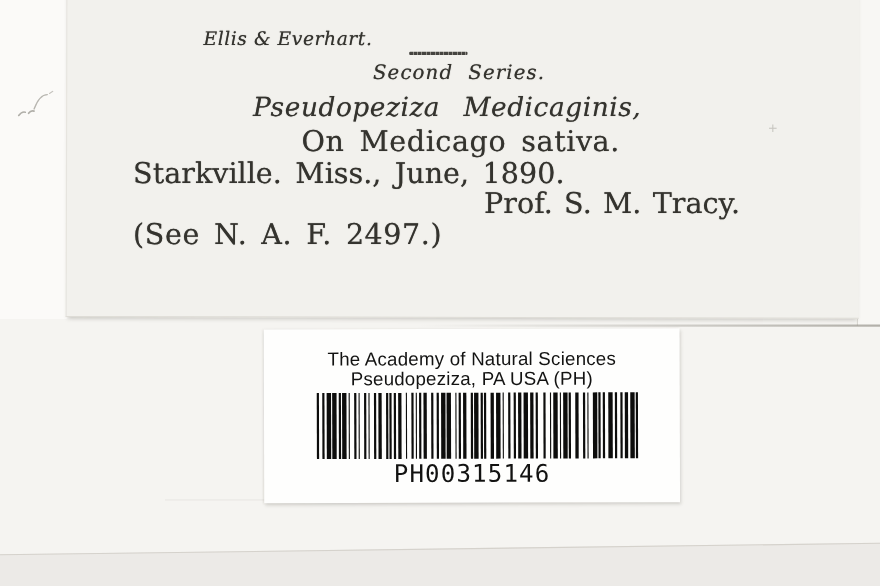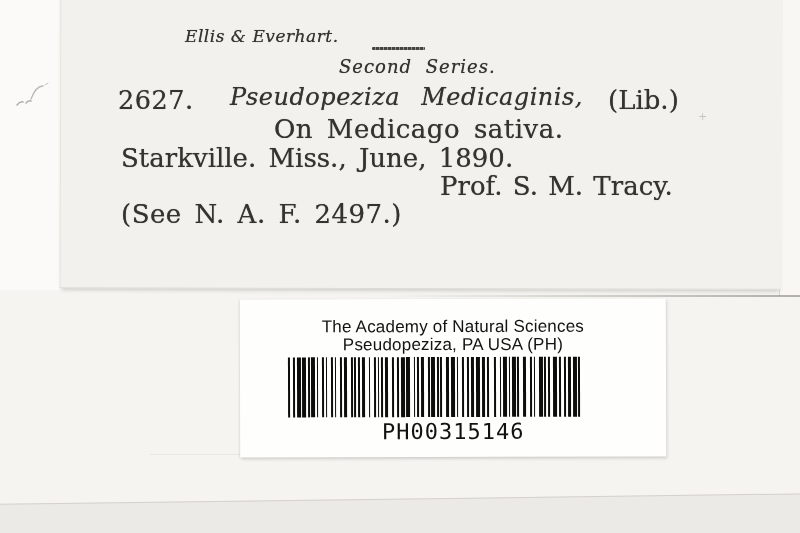--- a/index.html
+++ b/index.html
@@ -40,21 +40,21 @@
   .l7{left:440px;top:173px;font-size:26px;word-spacing:2px;}
   .l8{left:121px;top:201px;font-size:26px;letter-spacing:.5px;word-spacing:4px;}
   
   .scribble{left:14px;top:82px;z-index:3;opacity:.75;}
   .plus{left:698px;top:110px;font-size:11px;color:#c7c5bf;z-index:3;font-family:"DejaVu Sans",sans-serif;}
   
   .bc-label{
     left:240px;top:299px;width:378px;height:158px;background:#fefefd;z-index:2;
     box-shadow:1px 2px 3px rgba(85,80,70,.20), -1px 0 2px rgba(85,80,70,.10);
     transform:rotate(-.15deg);
-    font-family:"Liberation Sans", sans-serif;color:#131312;padding-left:48px;
+    font-family:"Liberation Sans", sans-serif;color:#131312;
   }
   .bc-line1{left:0;top:18px;width:100%;text-align:center;font-size:17px;letter-spacing:.2px;white-space:nowrap;}
   .bc-line2{left:0;top:36px;width:100%;text-align:center;font-size:17px;letter-spacing:.2px;white-space:nowrap;}
   .bc-bars{left:48px;top:58px;width:292px;height:60px;display:flex;align-items:stretch;}
   .bc-bars .bar{background:#0d0d0c;}
   .bc-bars span{display:block;height:100%;}
   .bc-num{left:0;top:120px;width:100%;text-align:center;font-family:"DejaVu Sans Mono",monospace;
     font-size:22px;letter-spacing:1px;color:#121211;white-space:nowrap;}
 </style>
 </head>
@@ -73,23 +73,21 @@
     <path d="M3,23 q3,-4 6,-3" fill="none" stroke="#98968f" stroke-width="1.5" stroke-linecap="round"></path>
     <path d="M12,21 q2,-3 5,-2" fill="none" stroke="#98968f" stroke-width="1.5" stroke-linecap="round"></path>
     <path d="M17,17 q5,-13 12,-13" fill="none" stroke="#a3a19a" stroke-width="1.3" stroke-linecap="round"></path>
     <path d="M31,3 l3,-2" fill="none" stroke="#b5b3ac" stroke-width="1" stroke-linecap="round"></path>
   </svg>
   <div class="abs plus">+</div>
 
   <div class="abs print it l1a">Ellis &amp; Everhart.</div>
   <div class="abs rule"></div>
   <div class="abs print it l3">Second Series.</div>
-  <div class="abs print l4a">2627.</div>
   <div class="abs print it l4b">Pseudopeziza Medicaginis,</div>
-  <div class="abs print l4c">(Lib.)</div>
   <div class="abs print l5">On Medicago sativa.</div>
   <div class="abs print l6">Starkville. Miss., June, 1890.</div>
   <div class="abs print l7">Prof. S. M. Tracy.</div>
   <div class="abs print l8">(See N. A. F. 2497.)</div>
 
   <div class="abs bc-label">
     <div class="abs bc-line1">The Academy of Natural Sciences</div>
     <div class="abs bc-line2">Pseudopeziza, PA USA (PH)</div>
     <div class="abs bc-bars">
         <span class="bar" style="flex: 1 0 0px;"></span>

